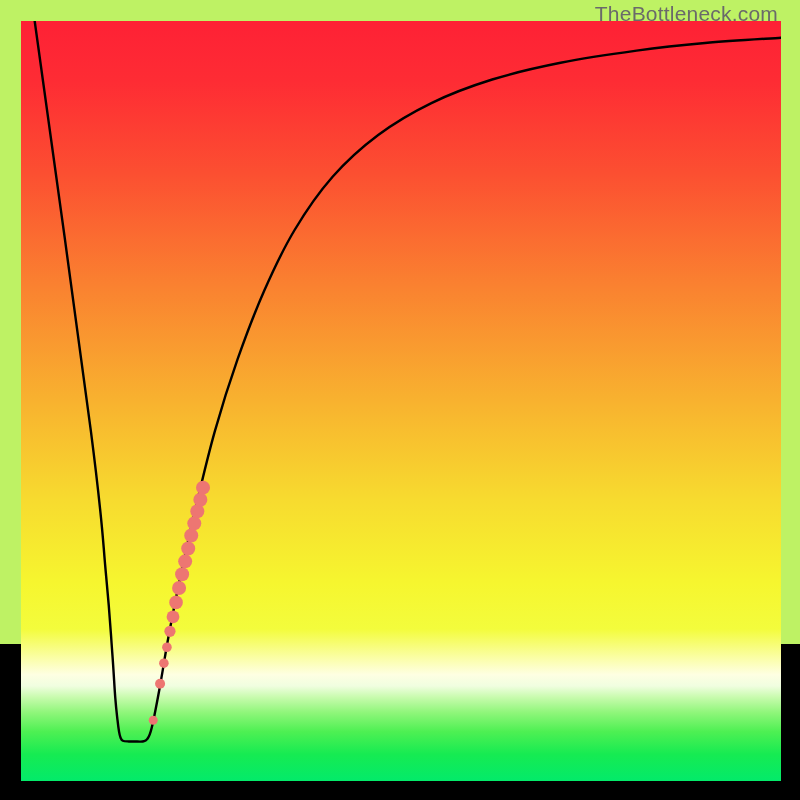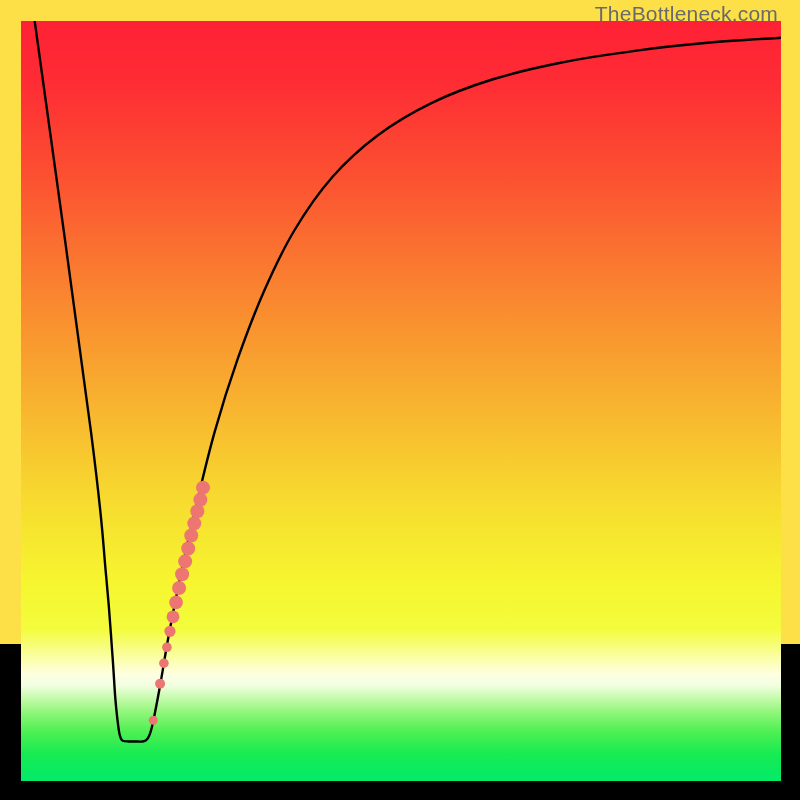--- a/index.html
+++ b/index.html
@@ -8,21 +8,21 @@
     width: 800px;
     height: 800px;
     overflow: hidden;
     background: #000;
     font-family: Arial, Helvetica, sans-serif;
   }
   .frame {
     position: relative;
     width: 800px;
     height: 644px;
-    background: #fde047;
+    background: #bef264;
   }
   .plot {
     position: absolute;
     left: 21px;
     top: 21px;
     width: 760px;
     height: 760px;
     overflow: hidden;
   }
   .watermark {

